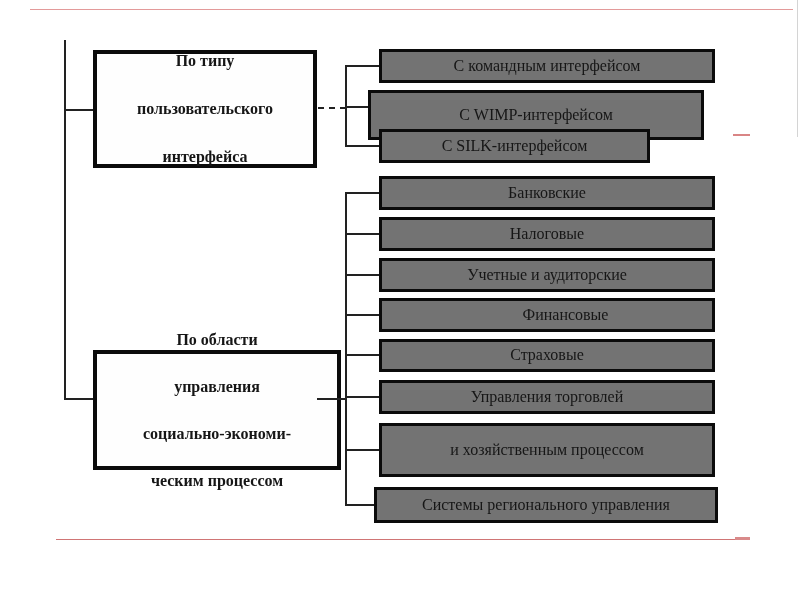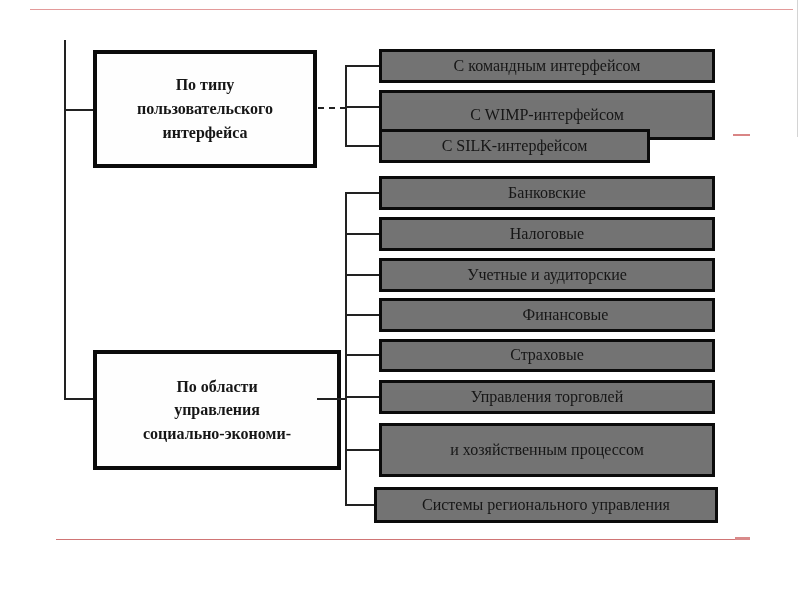--- a/index.html
+++ b/index.html
@@ -8,21 +8,21 @@
     font-family:"Liberation Serif","DejaVu Serif",serif; color:#161616;
     overflow:hidden;
   }
   .vline { position:absolute; width:2px; background:#222222; }
   .hline { position:absolute; height:2px; background:#222222; }
   .dashline { position:absolute; height:0; border-top:2px dashed #222222; }
   .pbox {
     position:absolute; box-sizing:border-box; border:4px solid #0b0b0b;
     background:#fefefe; display:flex; flex-direction:column;
     align-items:center; justify-content:center; text-align:center;
-    font-weight:bold; font-size:16px; line-height:1.5;
+    font-weight:bold; font-size:16px; line-height:1.5;gap:24px;
   }
   .cbox {
     position:absolute; box-sizing:border-box; border:3px solid #0b0b0b;
     background:#737373; display:flex; flex-direction:column;
     align-items:center; justify-content:center; text-align:center;
     font-size:16px; line-height:1.3;
   }
   .accent { position:absolute; }
   .pbox span, .cbox span { display:block; }
 </style>
@@ -50,31 +50,32 @@
   <div class="dashline" style="left:318px; top:107px; width:28px;"></div>
 
   <div class="vline" style="left:345px; top:65px; height:82px;"></div>
   <div class="hline" style="left:345px; top:65px; width:35px;"></div>
   <div class="hline" style="left:345px; top:106px; width:35px;"></div>
   <div class="hline" style="left:345px; top:145px; width:35px;"></div>
 
   <div class="cbox" style="left:379px; top:49px; width:336px; height:34px;">
     <span>С командным интерфейсом</span>
   </div>
-  <div class="cbox" style="left:379px; top:90px; width:336px; height:50px;">
+  <div class="cbox" style="left:368px; top:90px; width:336px; height:50px;">
     <span>С WIMP-интерфейсом</span>
   </div>
   <div class="cbox" style="left:379px; top:129px; width:271px; height:34px;">
     <span>С SILK-интерфейсом</span>
   </div>
 
   <div class="pbox" style="left:93px; top:350px; width:248px; height:120px; line-height:1.45;">
     <span>По области</span>
     <span>управления</span>
     <span>социально-экономи-</span>
+    <span>ческим процессом</span>
   </div>
 
   <div class="hline" style="left:317px; top:398px; width:28px;"></div>
 
   <div class="vline" style="left:345px; top:192px; height:314px;"></div>
   <div class="hline" style="left:345px; top:192px; width:34px;"></div>
   <div class="hline" style="left:345px; top:233px; width:34px;"></div>
   <div class="hline" style="left:345px; top:274px; width:34px;"></div>
   <div class="hline" style="left:345px; top:314px; width:34px;"></div>
   <div class="hline" style="left:345px; top:354px; width:34px;"></div>

